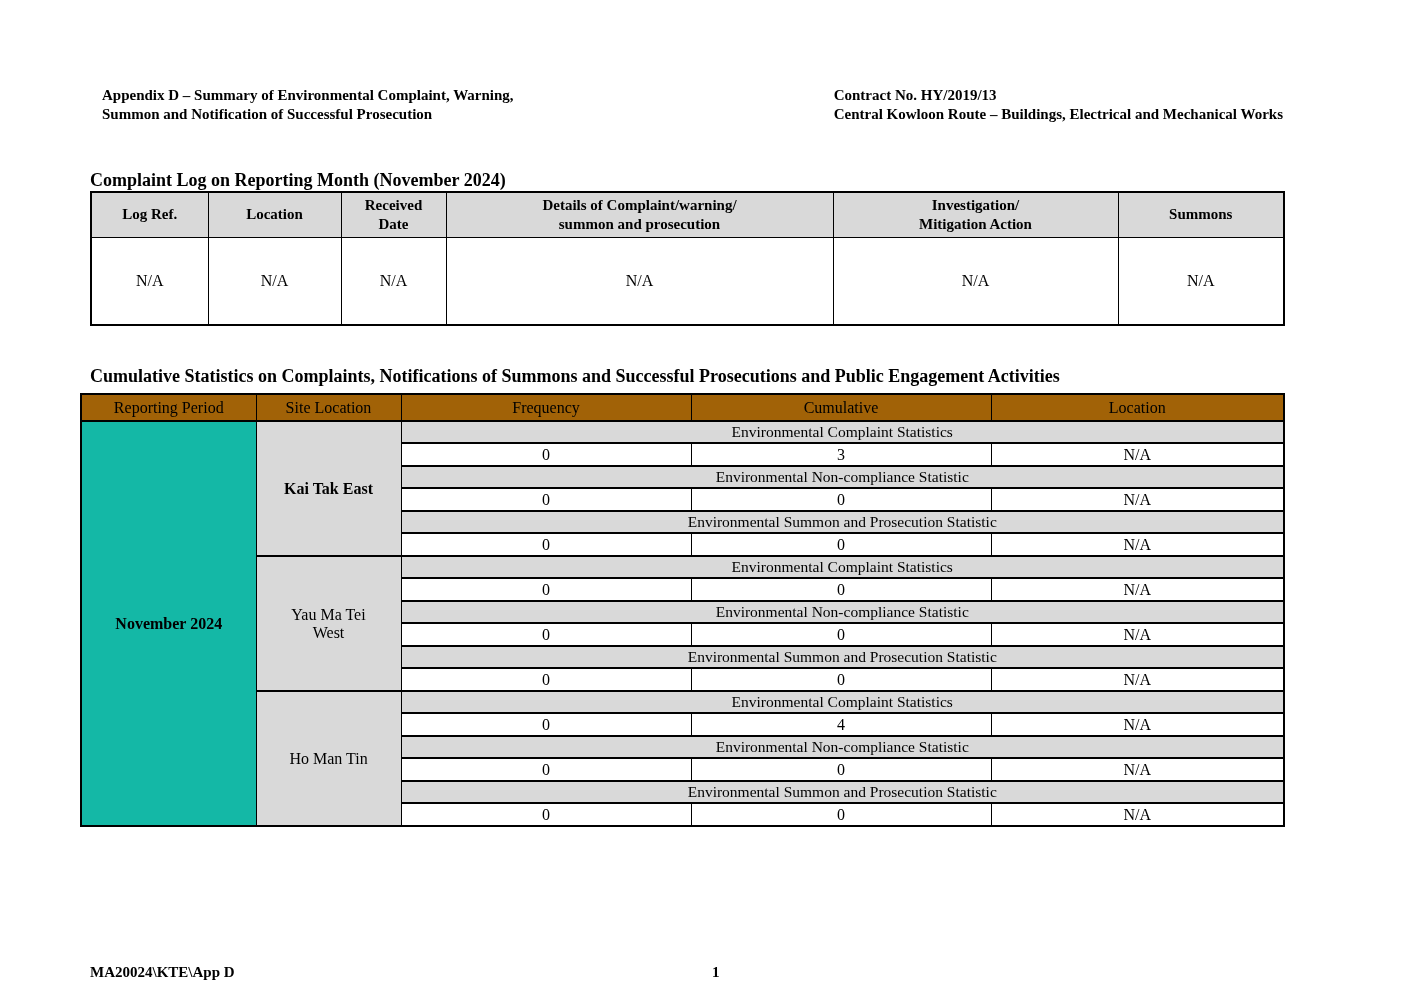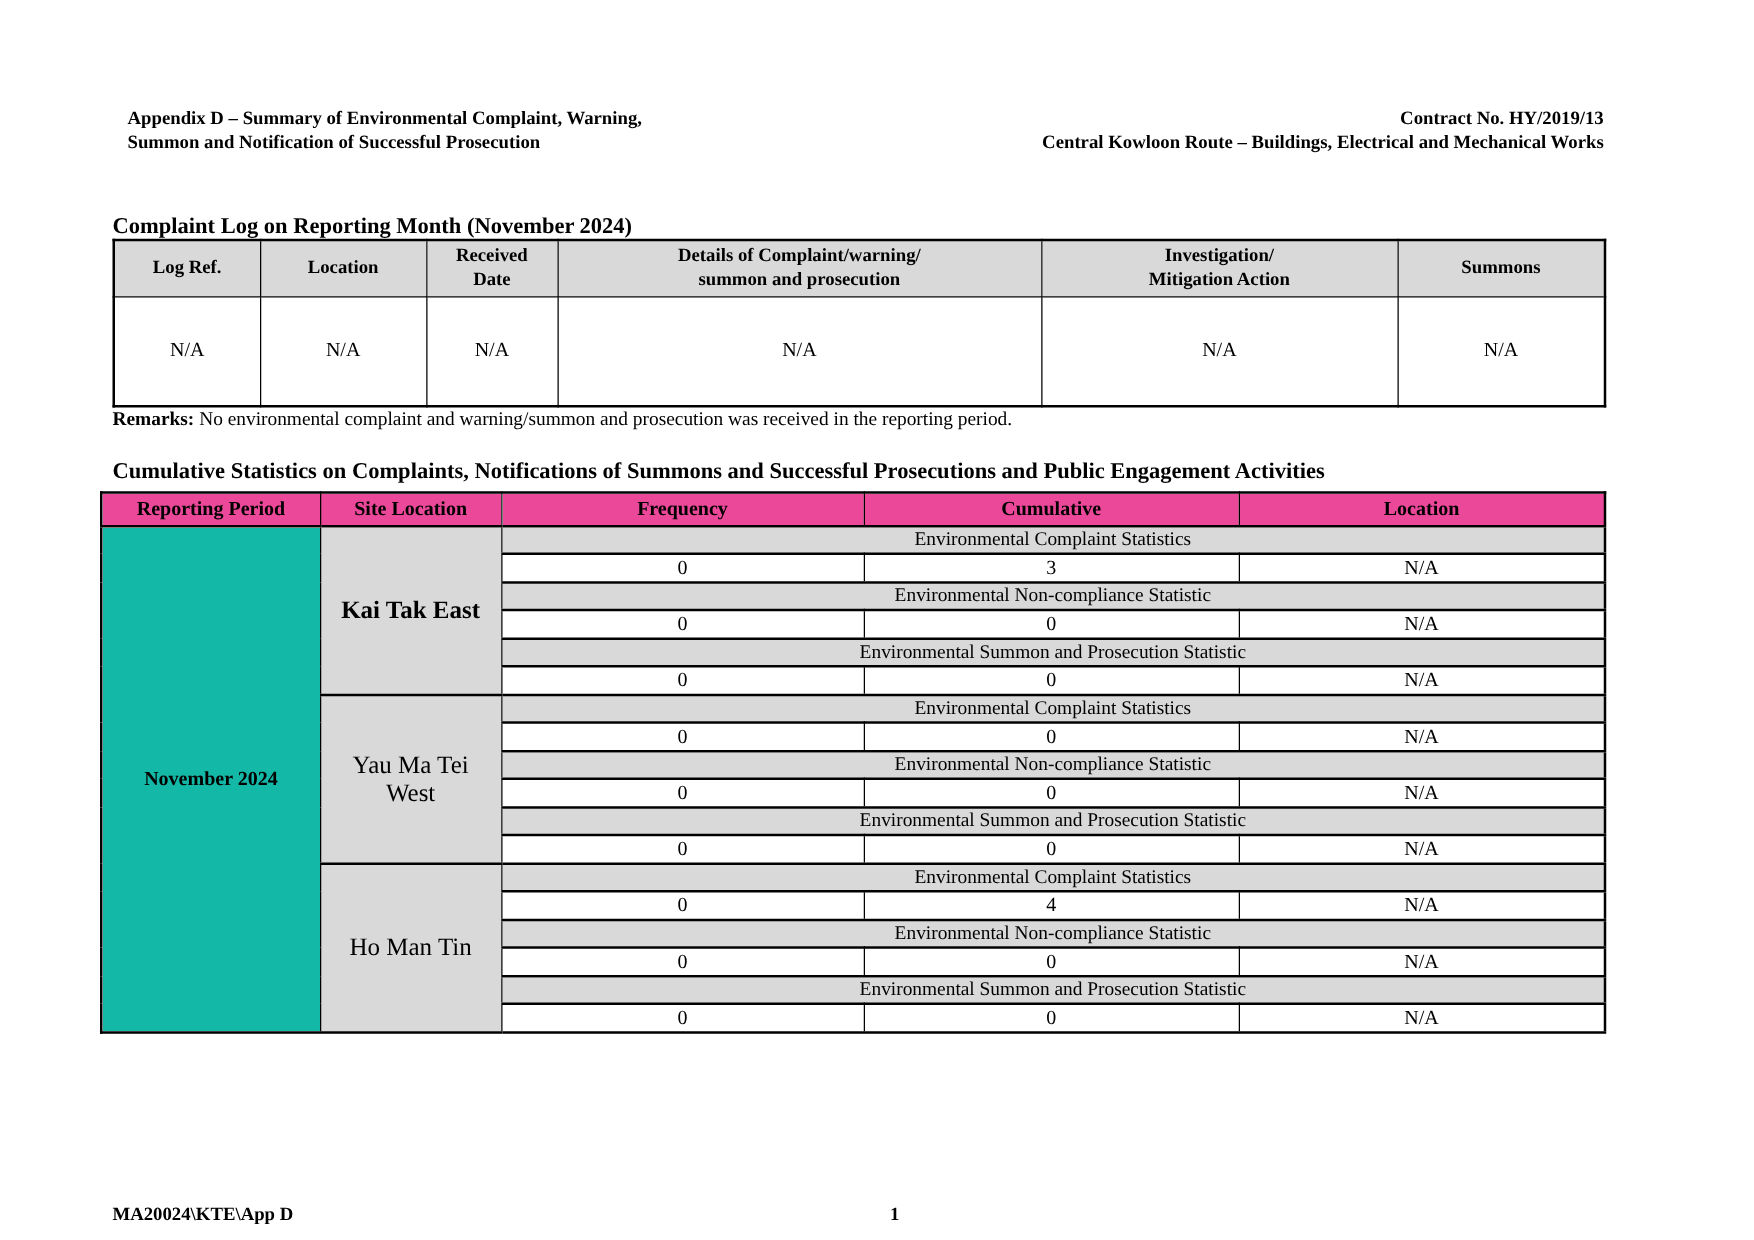--- a/index.html
+++ b/index.html
@@ -16,21 +16,21 @@
   
   .doc-header {
     position: absolute;
     top: 86px; left: 102px; right: 120px;
     display: flex;
     justify-content: space-between;
     font-weight: bold;
     font-size: 15px;
     line-height: 19px;
   }
-  .doc-header .h-right { text-align: right; }
+  .doc-header .h-right { text-align: left; }
 
   
   .sec-title {
     position: absolute;
     left: 90px;
     margin: 0;
     font-size: 18px;
     font-weight: bold;
     white-space: nowrap;
   }
@@ -77,34 +77,34 @@
     border: 2px solid #000;
   }
   .t2 th, .t2 td {
     border: 1px solid #000;
     text-align: center;
     vertical-align: middle;
     padding: 1px 4px;
     overflow: hidden;
   }
   .t2 th {
-    background: #ec4899;
-    font-size: 16px;
-    font-weight: bold;
+    background: #a16207;
+    font-size: 16px;
+    font-weight: normal;
     height: 27px;
     border-bottom-width: 2px;
   }
   .t2 .period {
     background: #14b8a6;
     font-size: 16px;
     font-weight: bold;
   }
   .t2 .site {
     background: #d9d9d9;
-    font-size: 20px;
+    font-size: 16px;
     white-space: pre-line;
     border-top-width: 2px;
     border-bottom-width: 2px;
     margin-left: 30px;
   }
   .t2 .site.bold { font-weight: bold; }
   .t2 .lbl {
     background: #d9d9d9;
     font-size: 15.5px;
     height: 16px;
@@ -176,21 +176,20 @@
         <td>N/A</td>
         <td>N/A</td>
         <td>N/A</td>
         <td>N/A</td>
         <td>N/A</td>
         <td>N/A</td>
       </tr>
     </tbody>
   </table>
 
-  <p class="remarks"><b>Remarks:</b><span> No environmental complaint and warning/summon and prosecution was received in the reporting period.</span></p>
 
   <h2 class="sec-title" id="title2">Cumulative Statistics on Complaints, Notifications of Summons and Successful Prosecutions and Public Engagement Activities</h2>
 
   <table class="t2">
     <colgroup>
       <col style="width:175px">
         <col style="width:145px">
         <col style="width:290px">
       <col style="width:300px">
         <col style="width:293px">

